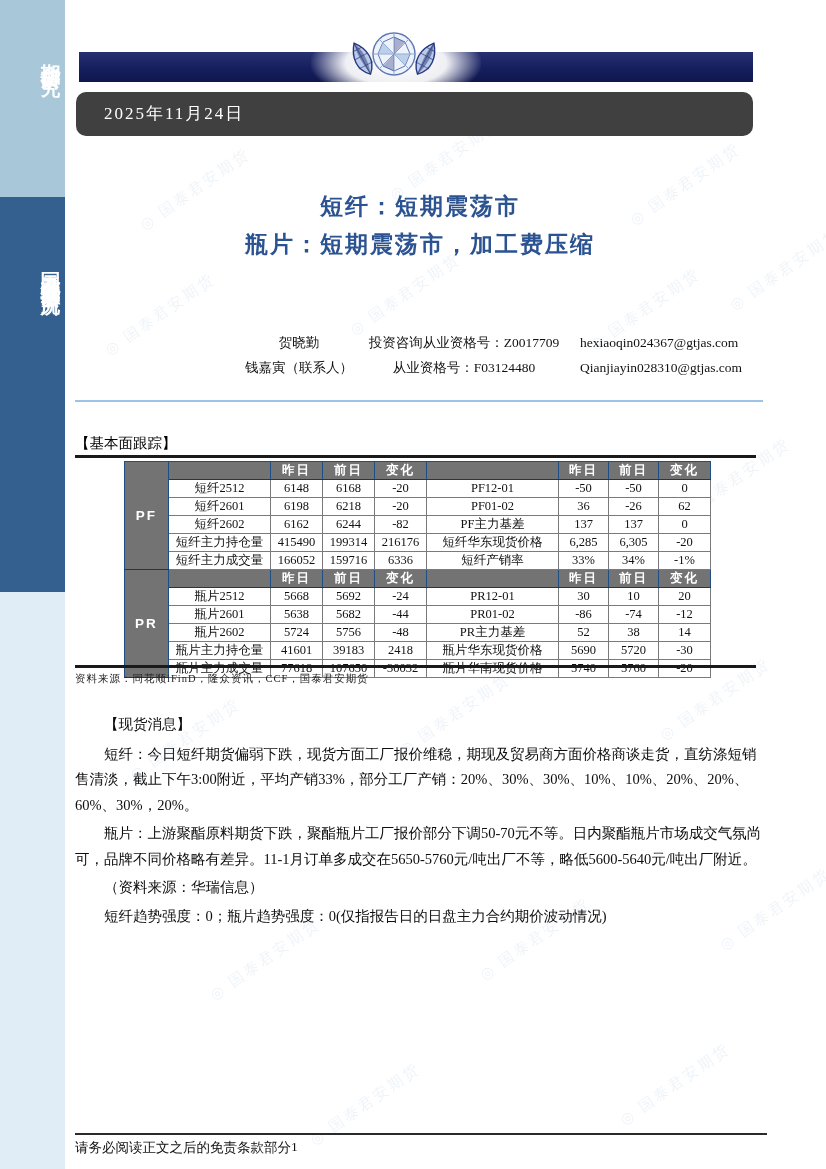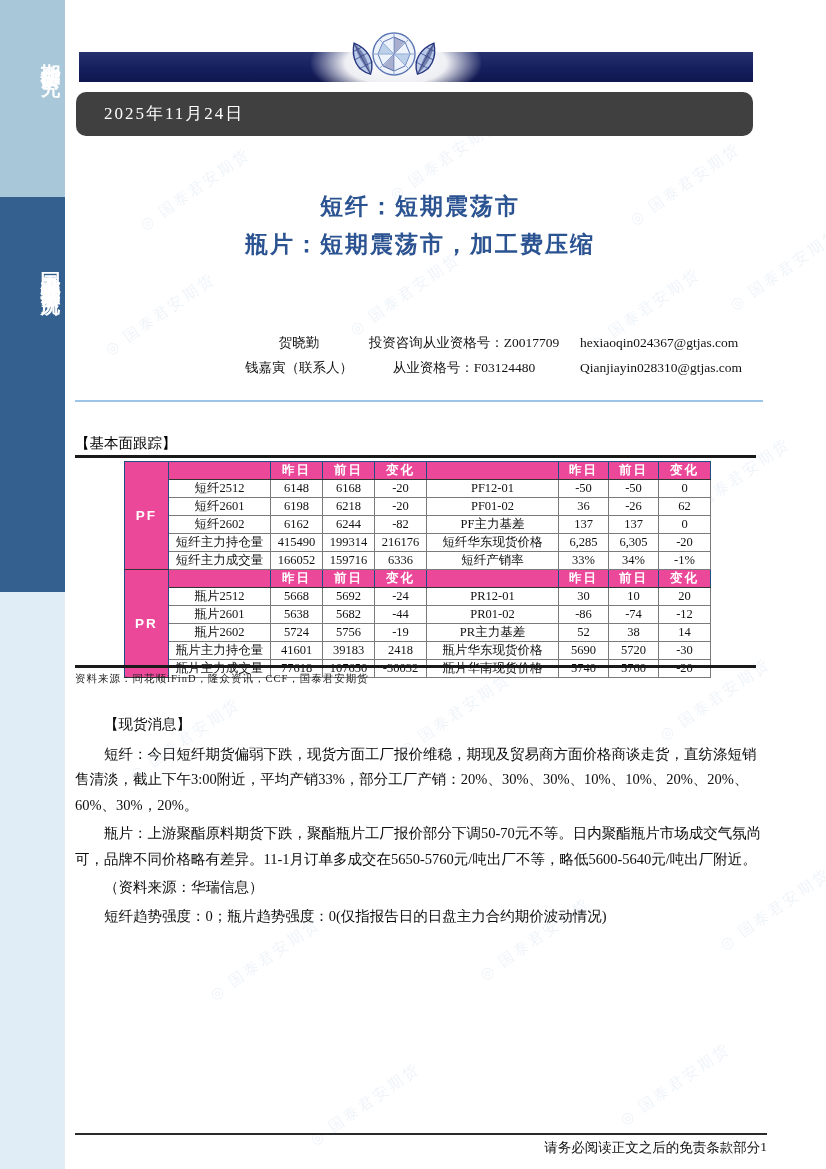--- a/index.html
+++ b/index.html
@@ -41,32 +41,32 @@
   .an-email { text-align:left; padding-left:12px; font-family:"Liberation Serif",serif; }
   .divider-light { position:absolute; left:75px; top:400px; width:688px; height:2px; background:#9dc3e6; z-index:2; }
   
   .sec-heading { position:absolute; left:75px; top:434px; font-size:14.5px; color:#000; z-index:2; }
   .rule-heavy { position:absolute; left:75px; width:681px; height:3px; background:#1a1a1a; z-index:2; }
   .rule-1 { top:455px; }
   .rule-2 { top:665px; }
   table.fund { position:absolute; left:124px; top:461px; width:586px; border-collapse:collapse;
     font-size:12.5px; z-index:2; table-layout:fixed; background:#fff; border:1px solid #333; }
   table.fund td { border:1px solid #7a7a7a; text-align:center; height:16px; padding:0 2px; overflow:hidden; white-space:nowrap; }
-  table.fund tr.hdr td { background:#ec4899; color:#fff; font-weight:bold; height:18px; letter-spacing:2px; border-color:#1f4e85; border-bottom-color:#333; }
+  table.fund tr.hdr td { background:#737373; color:#fff; font-weight:bold; height:18px; letter-spacing:2px; border-color:#1f4e85; border-bottom-color:#333; }
   table.fund td.group { background:#1f4e85; color:#fff; font-weight:bold; font-size:13.5px;
     letter-spacing:1px; border-color:#1f4e85; font-family:"Liberation Sans",sans-serif; }
   table.fund td.lbl { font-size:12.5px; }
   .table-source { position:absolute; left:75px; top:672px; font-size:10.5px; color:#222; letter-spacing:1px; z-index:2; }
   
   .body-text { position:absolute; left:75px; top:712px; width:694px; font-size:14.5px; line-height:25.5px; color:#0d0d0d; z-index:2; }
   .body-text > div { text-indent:2em; margin-bottom:3px; }
   .body-text > div.sec { margin-bottom:4px; }
   
   .footer-rule { position:absolute; left:75px; top:1133px; width:692px; height:2px; background:#2a2a2a; z-index:2; }
-  .footer-bar { position:absolute; left:75px; top:1139px; width:692px; display:flex; justify-content:flex-end; font-size:13.5px; color:#111; z-index:2; }
+  .footer-bar { position:absolute; left:75px; top:1139px; width:692px; display:flex; justify-content:flex-start; font-size:13.5px; color:#111; z-index:2; }
   
   .wm-layer { position:absolute; inset:0; z-index:1; pointer-events:none; }
   .wm { position:absolute; transform:rotate(-35deg); color:#6b9ac8; opacity:0.11; font-size:15px; letter-spacing:3px; white-space:nowrap; }
 </style>
 </head>
 <body>
 
 <div class="wm-layer">
     <span class="wm" style="left: 130px; top: 180px;">◎ 国泰君安期货</span>
     <span class="wm" style="left: 380px; top: 150px;">◎ 国泰君安期货</span>
@@ -246,21 +246,21 @@
         <td class="num">-44</td>
         <td class="lbl">PR01-02</td>
         <td class="num">-86</td>
         <td class="num">-74</td>
         <td class="num">-12</td>
       </tr>
       <tr>
         <td class="lbl">瓶片2602</td>
         <td class="num">5724</td>
         <td class="num">5756</td>
-        <td class="num">-19</td>
+        <td class="num">-48</td>
         <td class="lbl">PR主力基差</td>
         <td class="num">52</td>
         <td class="num">38</td>
         <td class="num">14</td>
       </tr>
       <tr>
         <td class="lbl">瓶片主力持仓量</td>
         <td class="num">41601</td>
         <td class="num">39183</td>
         <td class="num">2418</td>

